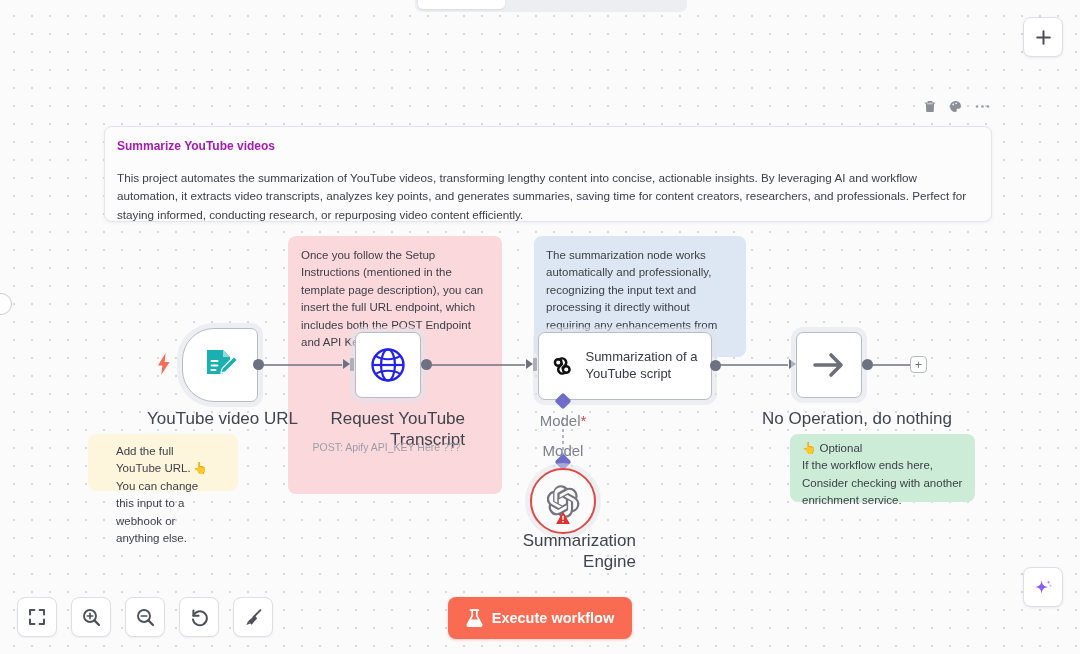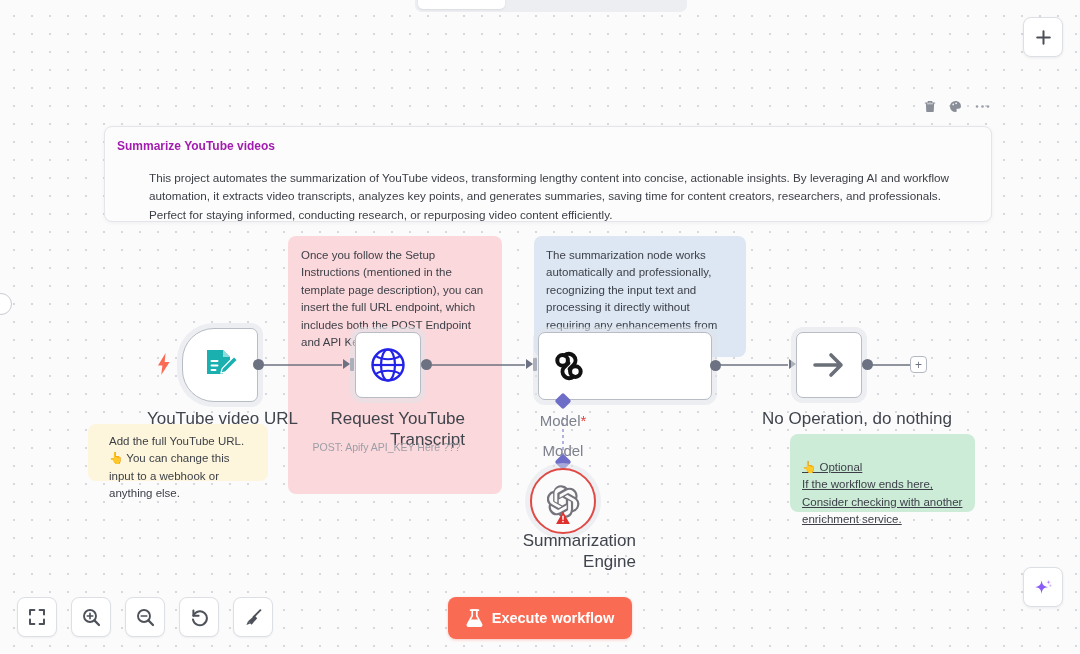--- a/index.html
+++ b/index.html
@@ -53,37 +53,37 @@
     color: #3c3f47;
     padding: 11px 13px;
   }
   #note-main {
     left: 104px; top: 126px; width: 888px; height: 96px;
     background: #fcfcfc; border: 1px solid #e3e5ea;
     box-shadow: 0 1px 4px rgba(20,20,40,.05);
     padding: 10px 12px;
   }
   #note-main .note-title { font-size: 12px; font-weight: 700; color: #a21caf; margin-bottom: 14px; }
-  #note-main .note-body { font-size: 11.7px; line-height: 1.56; color: #3b3e45; margin-left: 32px; }
+  #note-main .note-body { font-size: 11.7px; line-height: 1.56; color: #3b3e45; }
 
   #note-pink {
     left: 288px; top: 236px; width: 214px; height: 258px;
     background: #fbd8dc; padding: 11px 13px;
   }
   #note-blue {
     left: 534px; top: 236px; width: 212px; height: 121px;
     background: #dce7f3; padding: 11px 12px;
   }
   #note-yellow {
-    left: 88px; top: 424px; width: 180px; height: 57px;
-    background: #fdf6dc; padding: 9px 21px;
+    left: 88px; top: 434px; width: 150px; height: 57px;
+    background: #fdf6dc; padding: 9px 28px;
   }
   #note-green {
-    left: 790px; top: 434px; width: 185px; height: 78px;
-    background: #ccecd8; padding: 25px 12px; text-decoration: underline;
+    left: 790px; top: 434px; width: 185px; height: 68px;
+    background: #ccecd8; padding: 6px 12px;
   }
   .sticky p { margin: 0; }
 
   
   #sticky-toolbar {
     position: absolute; right: 90px; top: 100px;
     display: flex; align-items: center; gap: 13px;
     color: #8f939c;
   }
   #sticky-toolbar > span { display: flex; align-items: center; cursor: pointer; }
@@ -306,20 +306,21 @@
 
   <div class="arrow-in-bar" style="left:533px; top:358px;"></div>
   <div class="arrow-in" style="left:526px; top:359px;"></div>
   <div class="node-box" style="left:538px; top:332px; width:174px; height:68px; padding-left:12px; gap:12px;">
     <svg width="36" height="36" viewBox="0 0 36 36">
       <path d="M13.6 7.4a6.6 6.6 0 0 1 9.3 9.3l-4.3 4.3" fill="none" stroke="#111" stroke-width="4" stroke-linecap="round"></path>
       <path d="M22.4 28.6a6.6 6.6 0 0 1-9.3-9.3l4.3-4.3" fill="none" stroke="#111" stroke-width="4" stroke-linecap="round"></path>
       <circle cx="11.6" cy="12.4" r="5.3" fill="none" stroke="#111" stroke-width="4"></circle>
       <circle cx="24.4" cy="23.6" r="5.3" fill="none" stroke="#111" stroke-width="4"></circle>
     </svg>
+    <span style="font-size:13px; color:#34383f; line-height:1.28;">Summarization of a YouTube script</span>
   </div>
   <div class="dot-out" style="left:710px; top:360px;"></div>
   <div class="diamond" style="left:557px; top:395px;"></div>
   <div class="sub-label" style="left:523px; top:412px; width:80px;">
     <span>Model</span><span class="req">*</span>
   </div>
   <div class="sub-label" style="left:523px; top:442px; width:80px;">Model</div>
 
   <div class="diamond" style="left:557px; top:456px;"></div>
   <div class="node-round" style="left:530px; top:468px;">

